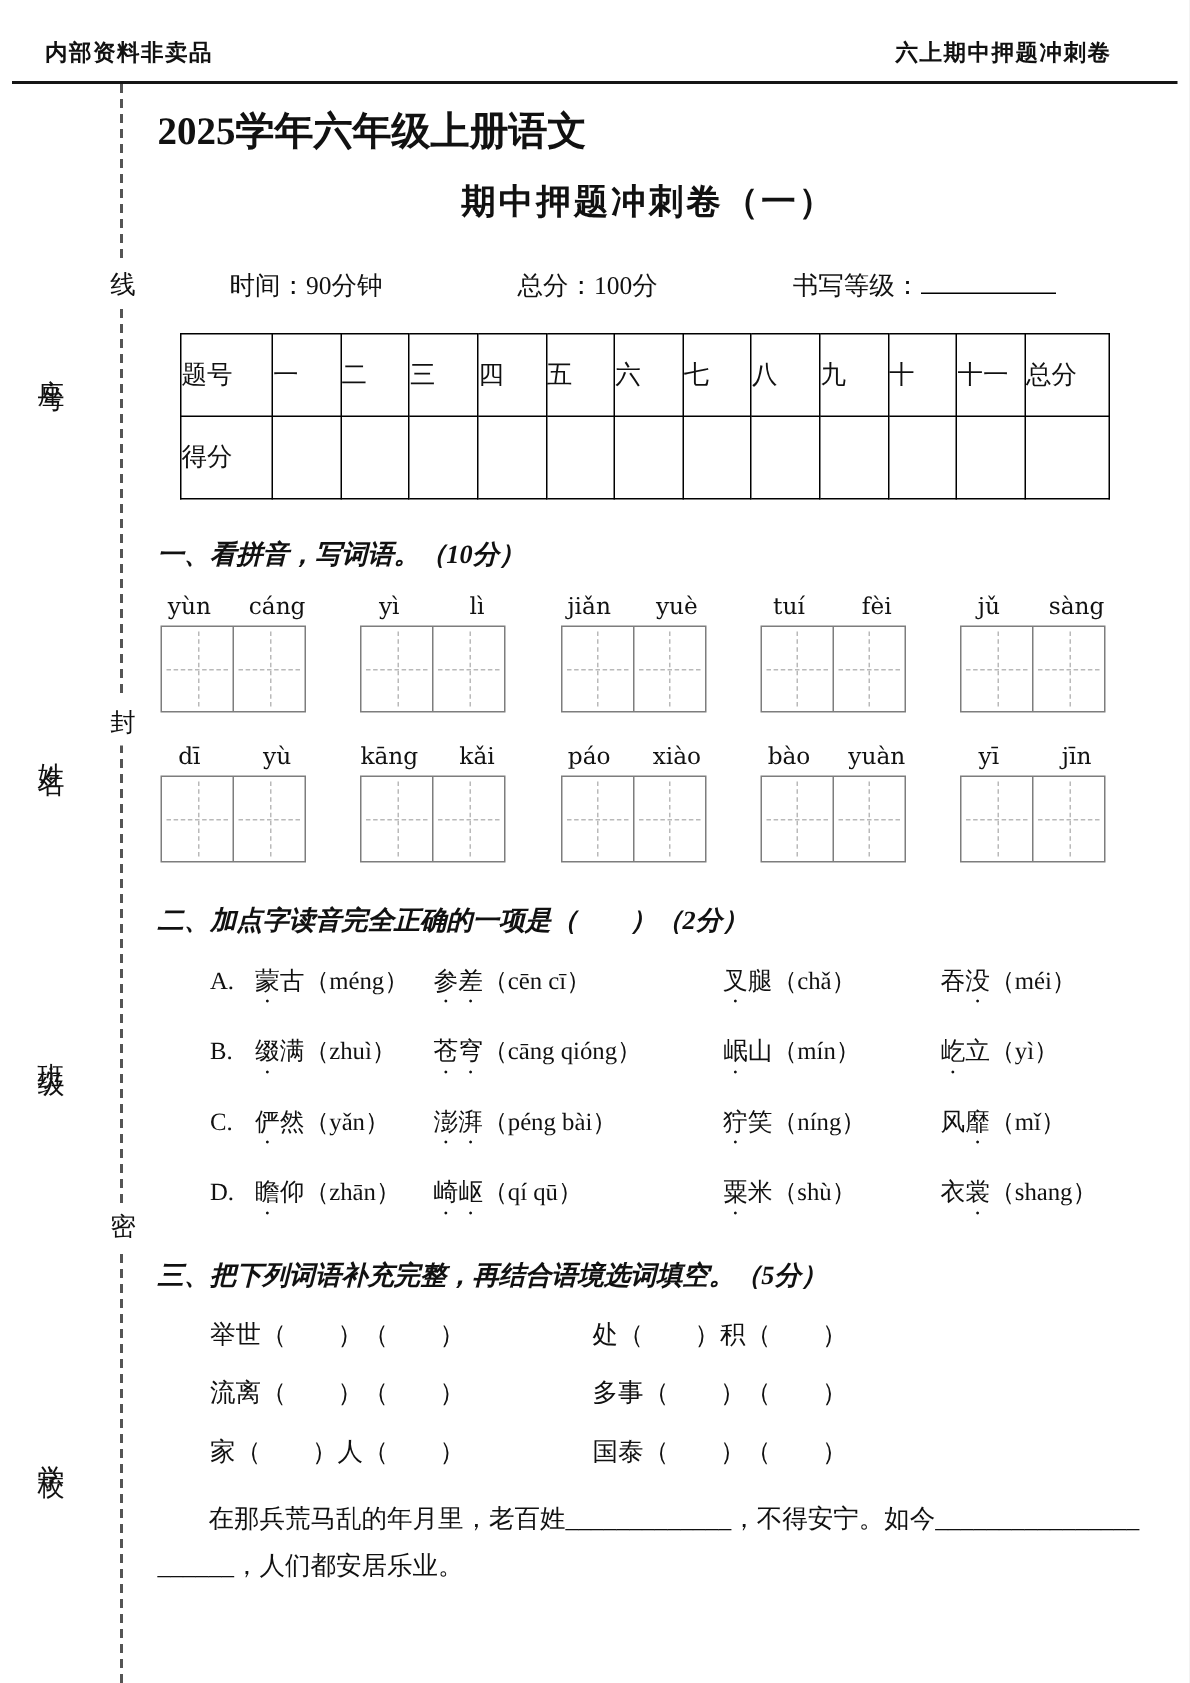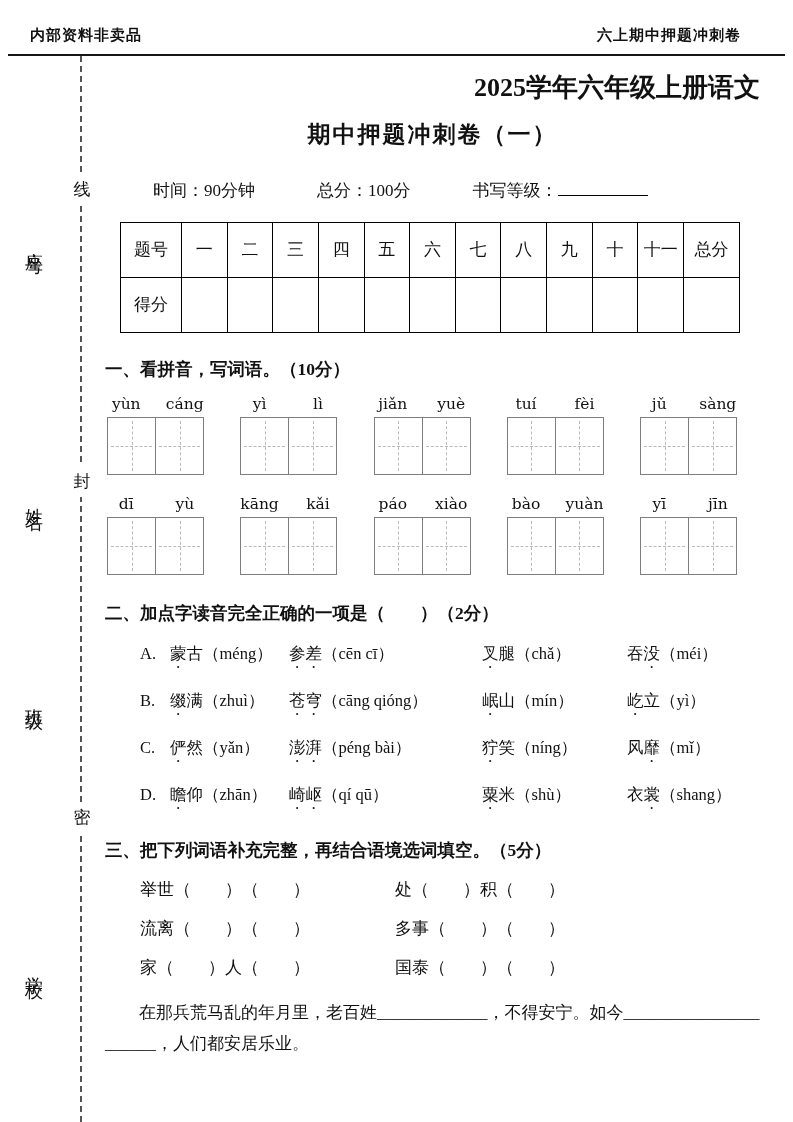--- a/index.html
+++ b/index.html
@@ -12,31 +12,31 @@
     font-size:15px;font-weight:bold;letter-spacing:1px;}
   .header-rule{position:absolute;top:54px;left:8px;right:8px;border-top:2px solid #161616;}
   
   .fold-line{position:absolute;left:80px;top:56px;bottom:0;border-left:2px dashed #555;}
   .fold-label{position:absolute;left:72px;width:20px;text-align:center;background:#fff;
     font-size:17px;padding:4px 0;z-index:2;}
   .vfield{position:absolute;left:22px;writing-mode:vertical-lr;text-orientation:upright;
     font-size:18px;letter-spacing:5px;}
   
   .content{position:absolute;left:105px;top:62px;width:655px;}
-  .title1{margin:10px 0 0;text-align:right;font-size:26px;font-weight:bold;line-height:1.2;font-family:Liberation Serif, serif;}
+  .title1{margin:10px 0 0;text-align:left;font-size:26px;font-weight:bold;line-height:1.2;font-family:Liberation Serif, serif;}
   .title2{margin:18px 0 0;text-align:center;font-size:23px;font-weight:bold;letter-spacing:2px;line-height:1.2;}
-  .info-row{margin-top:30px;padding-left:48px;display:flex;gap:62px;font-size:17px;align-items:baseline;}
+  .info-row{margin-top:30px;padding-left:48px;display:flex;gap:90px;font-size:17px;align-items:baseline;}
   .uline{display:inline-block;width:90px;height:14px;border-bottom:1px solid #000;}
   
   .score-table{margin:20px 0 0 15px;border-collapse:collapse;table-layout:fixed;width:620px;}
-  .score-table td{border:1px solid #000;height:54px;text-align:center;font-size:17px;padding:0;}
+  .score-table td{border:1px solid #000;height:54px;font-size:17px;padding:0;}
   .score-table td:first-child{width:60px;}
   .score-table td:last-child{width:55px;}
   
-  .sec-head{margin-top:24px;font-size:17.5px;font-weight:bold;}
+  .sec-head{margin-top:24px;font-size:17.5px;font-weight:bold;font-style:italic;}
   .sec-head.s2{margin-top:26px;}
   .sec-head.s3{margin-top:25px;}
   
   .pinyin-row{display:flex;justify-content:space-between;width:630px;margin:14px 0 4px 2px;}
   .pinyin-row.second{margin-top:20px;}
   .pgroup{width:97px;display:flex;gap:20px;}
   .syll{flex:1;text-align:center;font-size:15.5px;font-family:"DejaVu Serif",serif;}
   .grid-row{display:flex;justify-content:space-between;width:630px;margin-left:2px;}
   .grid-group{display:flex;border:1px solid #7d7d7d;background:#fff;}
   .gcell{width:47px;height:56px;position:relative;}

